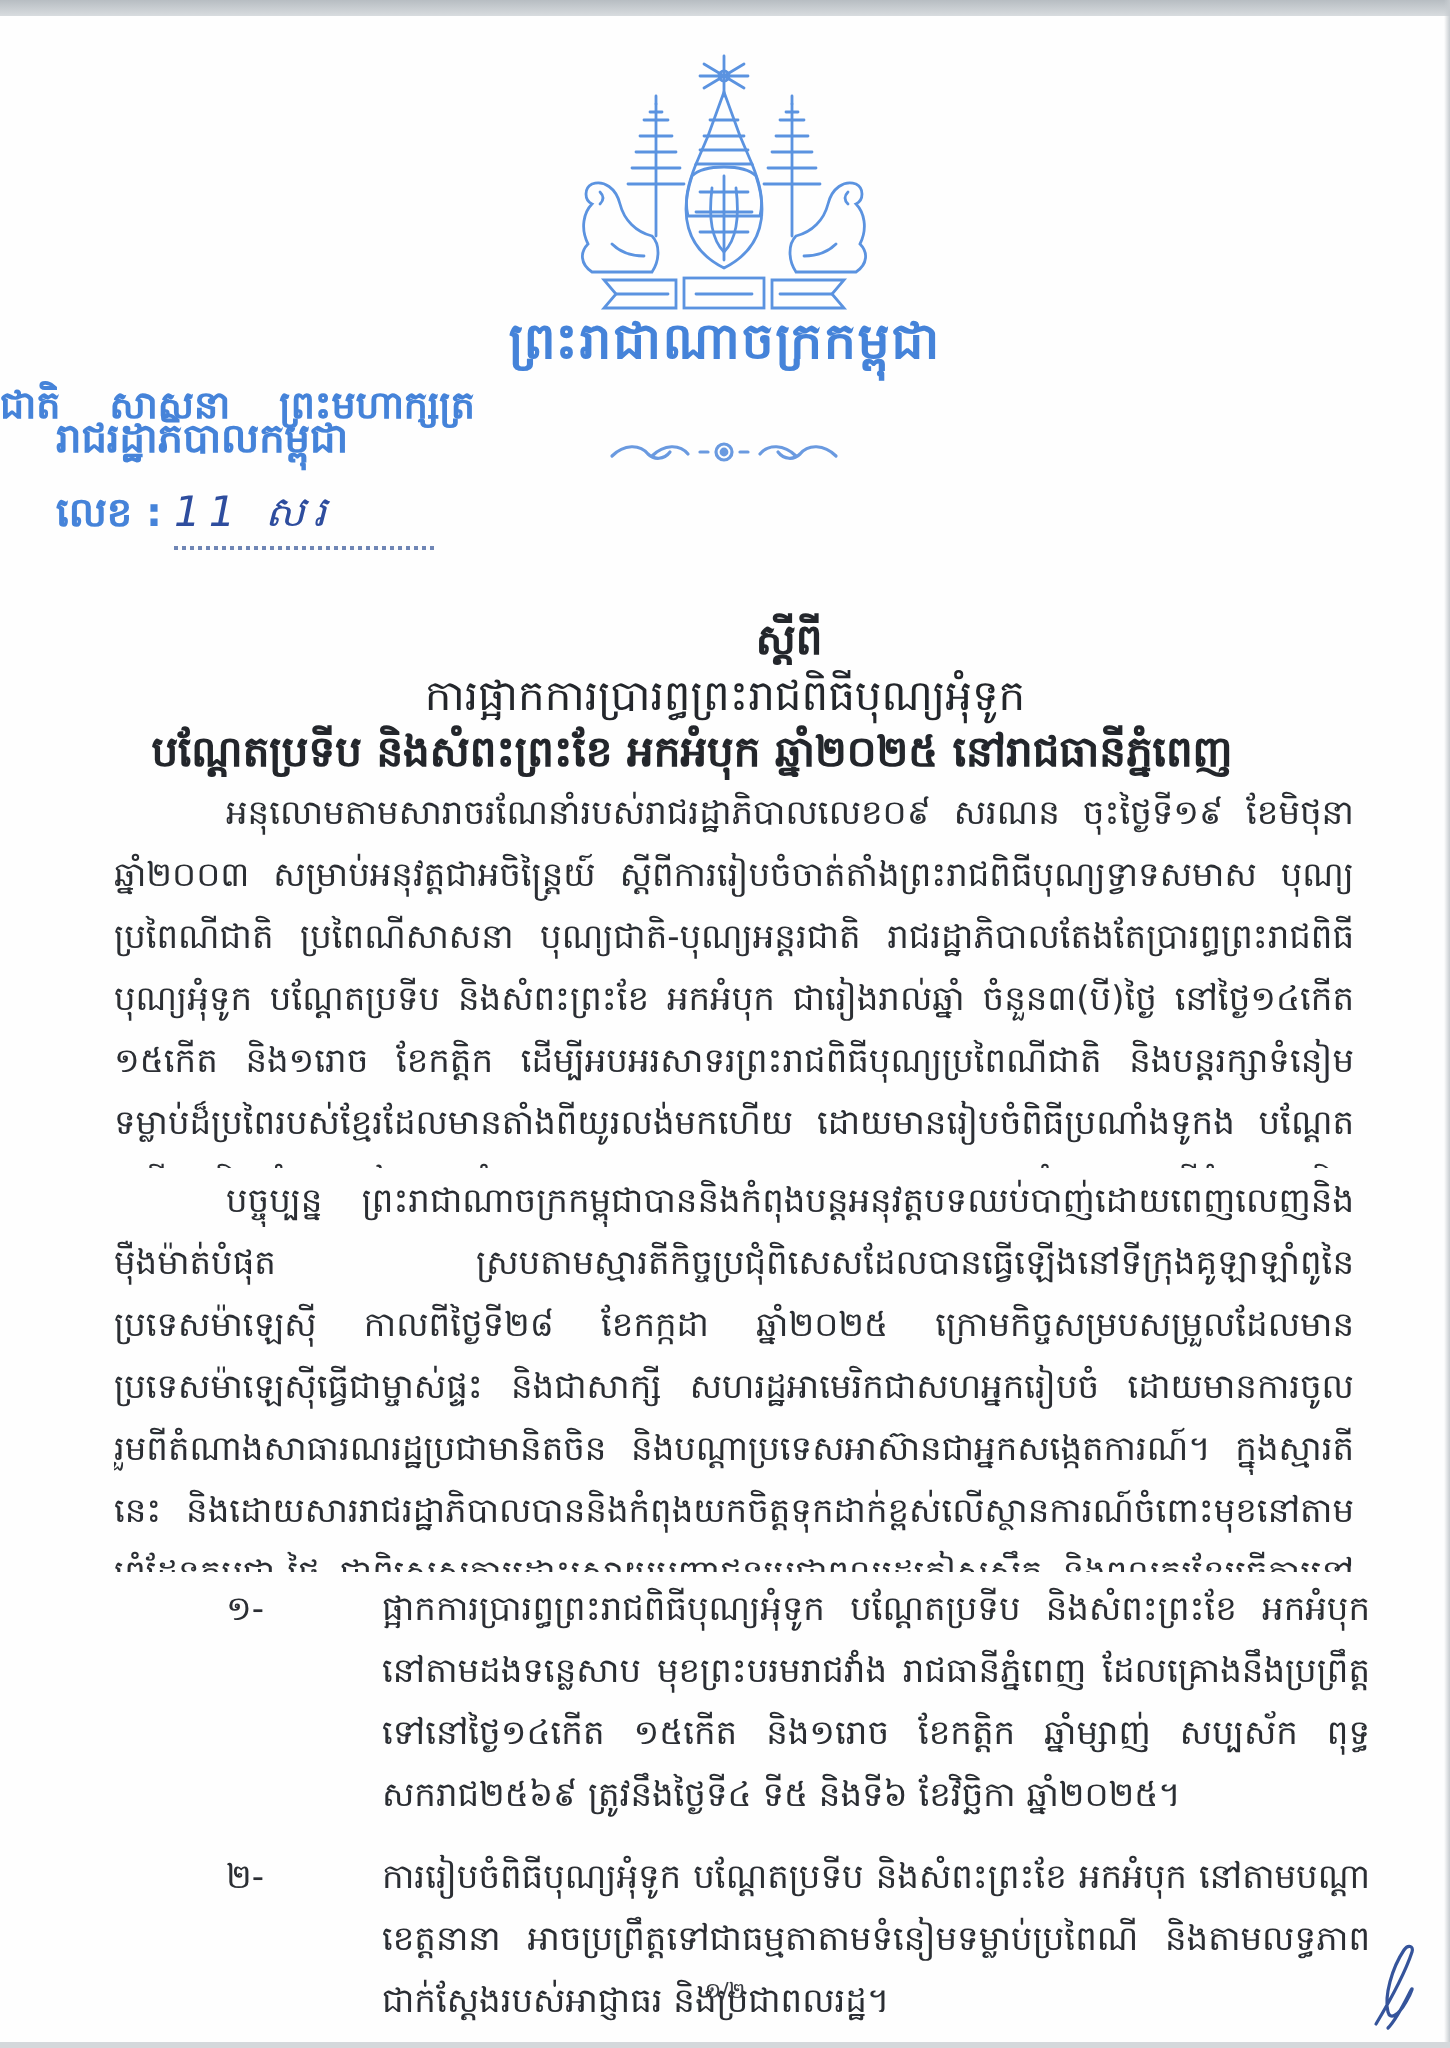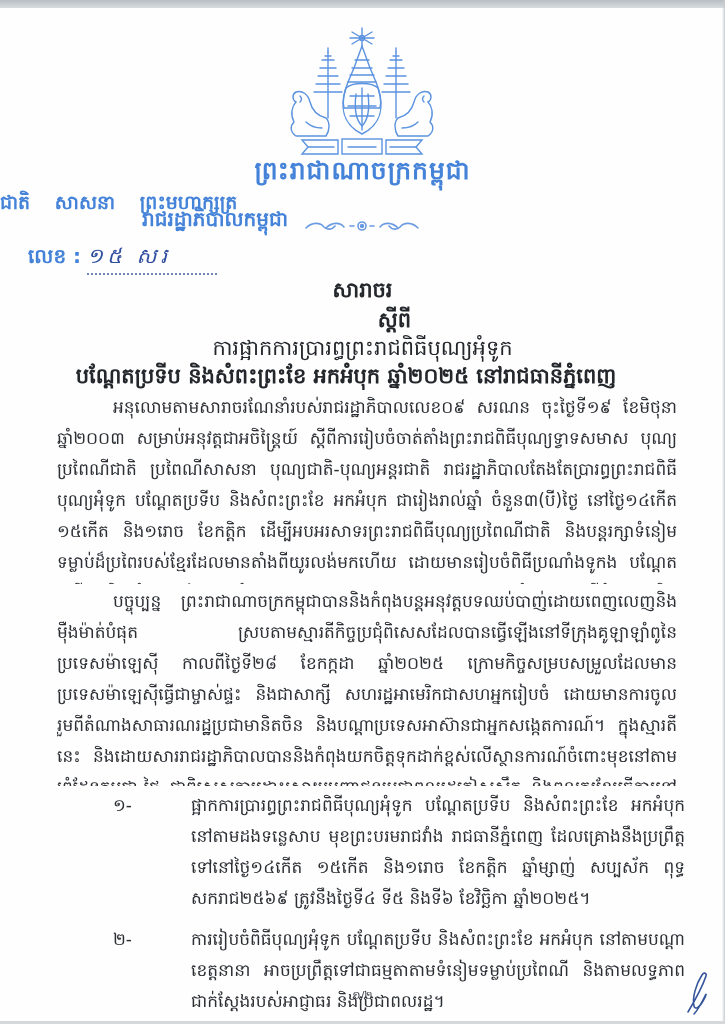--- a/index.html
+++ b/index.html
@@ -19,21 +19,21 @@
     position:absolute;left:0;top:155px;width:725px;text-align:center;
     color:#4583d9;font-size:25px;font-weight:bold;letter-spacing:1px;
   }
   .motto{
     position:absolute;left:0;top:190px;width:725px;text-align:left;
     color:#4583d9;font-size:19px;font-weight:bold;word-spacing:18px;
   }
   .flourish{position:absolute;left:302px;top:218px;width:120px;height:16px;}
   .issuer{
     position:absolute;left:28px;top:206px;width:260px;
-    color:#4583d9;font-size:20px;font-weight:bold;text-align:right;
+    color:#4583d9;font-size:20px;font-weight:bold;
   }
   .docnum{
     position:absolute;left:28px;top:242px;width:280px;
     color:#4583d9;font-size:20px;font-weight:bold;
   }
   .docnum .dotline{
     display:inline-block;min-width:130px;border-bottom:2px dotted #6f86b5;
     margin-left:6px;
   }
   .handwritten{
@@ -149,24 +149,23 @@
         <path d="M96 10 C90 4 82 4 78 9"></path>
         <line x1="48" y1="8" x2="52" y2="8"></line>
         <line x1="68" y1="8" x2="72" y2="8"></line>
       </g>
     </svg>
   </div>
 
   <div class="issuer">រាជរដ្ឋាភិបាលកម្ពុជា</div>
 
   <div class="docnum">
-    <span>លេខ :</span><span class="dotline"><span class="handwritten">១៥ សរ</span></span>
+    <span>លេខ :</span><span class="dotline"><span class="handwritten">11 សរ</span></span>
   </div>
 
-  <div class="doc-type">សារាចរ</div>
   <div class="regarding">ស្តីពី</div>
   <div class="title1">ការផ្អាកការប្រារព្ធព្រះរាជពិធីបុណ្យអុំទូក</div>
   <div class="title2">បណ្តែតប្រទីប និងសំពះព្រះខែ អកអំបុក ឆ្នាំ២០២៥ នៅរាជធានីភ្នំពេញ</div>
 
   <p class="para p1">អនុលោមតាមសារាចរណែនាំរបស់រាជរដ្ឋាភិបាលលេខ០៩ សរណន ចុះថ្ងៃទី១៩ ខែមិថុនា ឆ្នាំ២០០៣ សម្រាប់អនុវត្តជាអចិន្ត្រៃយ៍ ស្តីពីការរៀបចំចាត់តាំងព្រះរាជពិធីបុណ្យទ្វាទសមាស បុណ្យប្រពៃណីជាតិ ប្រពៃណីសាសនា បុណ្យជាតិ-បុណ្យអន្តរជាតិ រាជរដ្ឋាភិបាលតែងតែប្រារព្ធព្រះរាជពិធីបុណ្យអុំទូក បណ្តែតប្រទីប និងសំពះព្រះខែ អកអំបុក ជារៀងរាល់ឆ្នាំ ចំនួន៣(បី)ថ្ងៃ នៅថ្ងៃ១៤កើត ១៥កើត និង១រោច ខែកត្តិក ដើម្បីអបអរសាទរព្រះរាជពិធីបុណ្យប្រពៃណីជាតិ និងបន្តរក្សាទំនៀមទម្លាប់ដ៏ប្រពៃរបស់ខ្មែរដែលមានតាំងពីយូរលង់មកហើយ ដោយមានរៀបចំពិធីប្រណាំងទូកង បណ្តែតប្រទីប និងសំពះព្រះខែ អកអំបុក នៅតាមដងទន្លេសាប មុខព្រះបរមរាជវាំង រាជធានីភ្នំពេញ និងដោយឡែកនៅតាមបណ្តាខេត្តមួយចំនួនក៏បានរៀបចំពិធីនេះផងដែរ។</p>
   <p class="para p2">បច្ចុប្បន្ន ព្រះរាជាណាចក្រកម្ពុជាបាននិងកំពុងបន្តអនុវត្តបទឈប់បាញ់ដោយពេញលេញនិងម៉ឺងម៉ាត់បំផុត ស្របតាមស្មារតីកិច្ចប្រជុំពិសេសដែលបានធ្វើឡើងនៅទីក្រុងគូឡាឡាំពូនៃប្រទេសម៉ាឡេស៊ី កាលពីថ្ងៃទី២៨ ខែកក្កដា ឆ្នាំ២០២៥ ក្រោមកិច្ចសម្របសម្រួលដែលមានប្រទេសម៉ាឡេស៊ីធ្វើជាម្ចាស់ផ្ទះ និងជាសាក្សី សហរដ្ឋអាមេរិកជាសហអ្នករៀបចំ ដោយមានការចូលរួមពីតំណាងសាធារណរដ្ឋប្រជាមានិតចិន និងបណ្តាប្រទេសអាស៊ានជាអ្នកសង្កេតការណ៍។ ក្នុងស្មារតីនេះ និងដោយសាររាជរដ្ឋាភិបាលបាននិងកំពុងយកចិត្តទុកដាក់ខ្ពស់លើស្ថានការណ៍ចំពោះមុខនៅតាមព្រំដែនកម្ពុជា-ថៃ ជាពិសេសការដោះស្រាយបញ្ហាជូនប្រជាពលរដ្ឋភៀសសឹក និងពលករខ្មែរធ្វើការនៅប្រទេសថៃដែលវិលត្រឡប់ចូលមកក្នុងប្រទេសកម្ពុជាវិញ រាជរដ្ឋាភិបាលសូមដាក់ចេញនូវវិធានការណែនាំដូចខាងក្រោម៖</p>
 
   <div class="list">
     <div class="item item1">
       <span class="num">១-</span>

